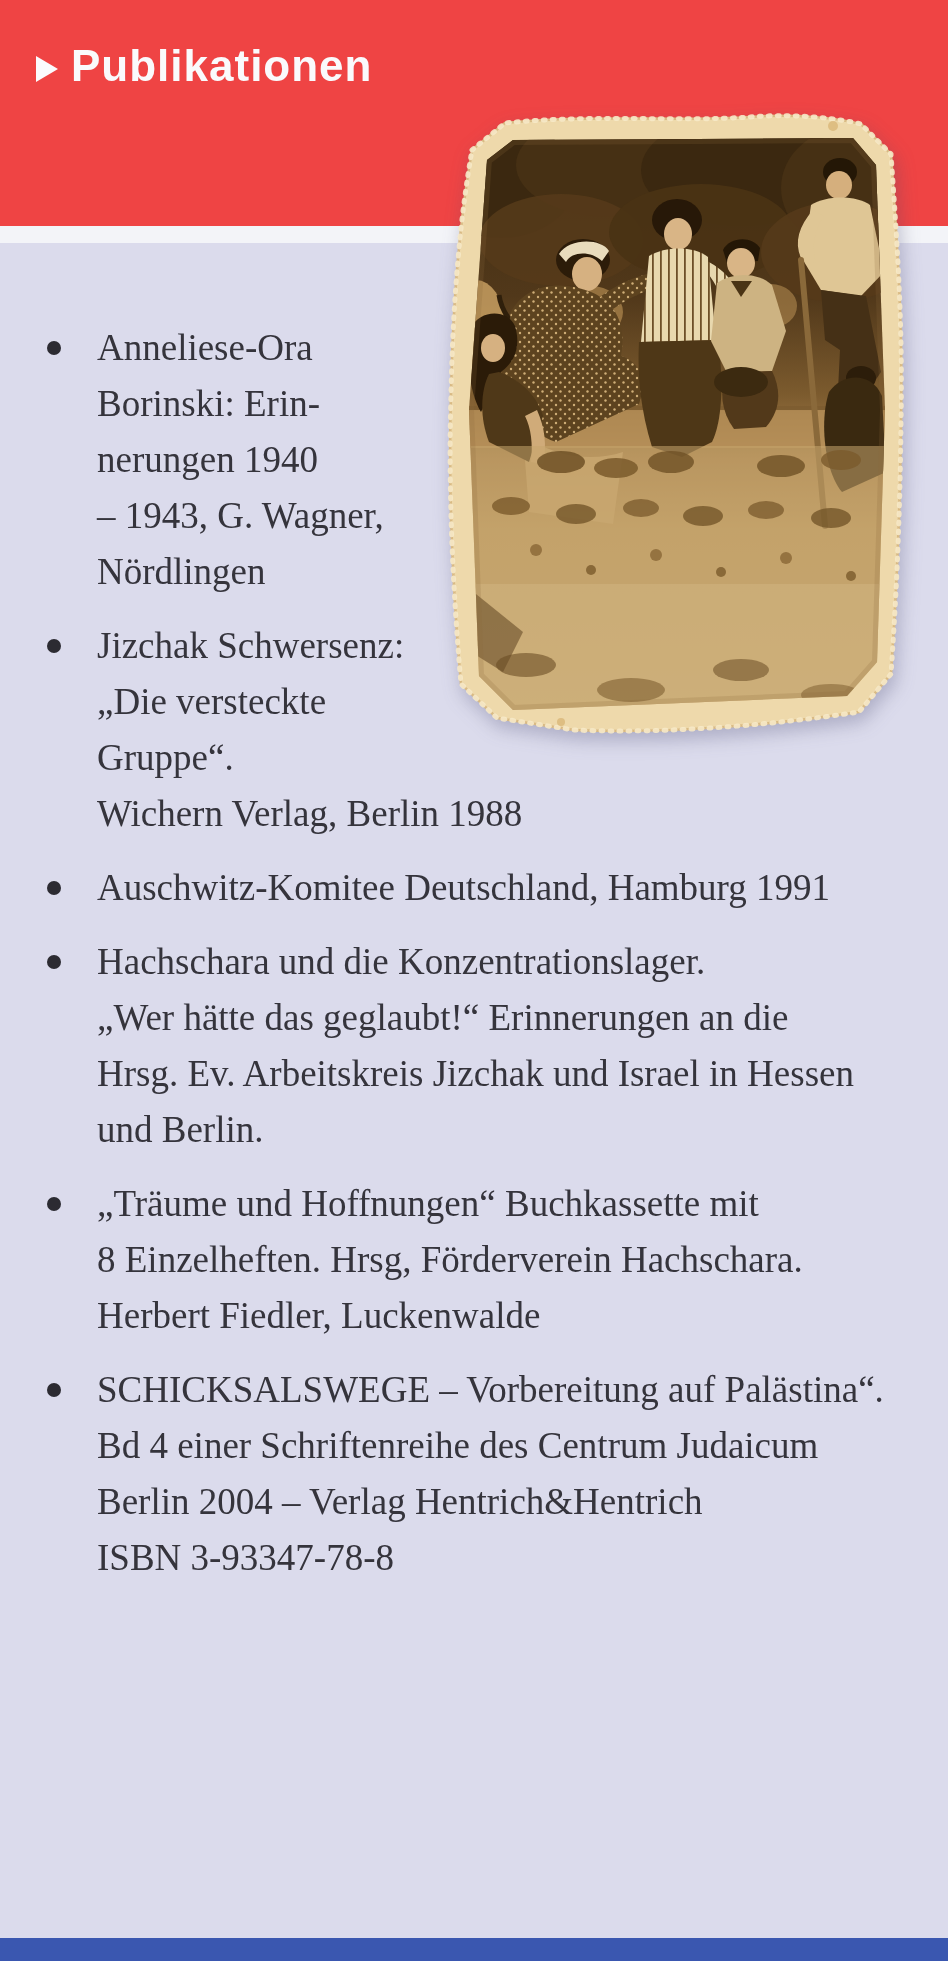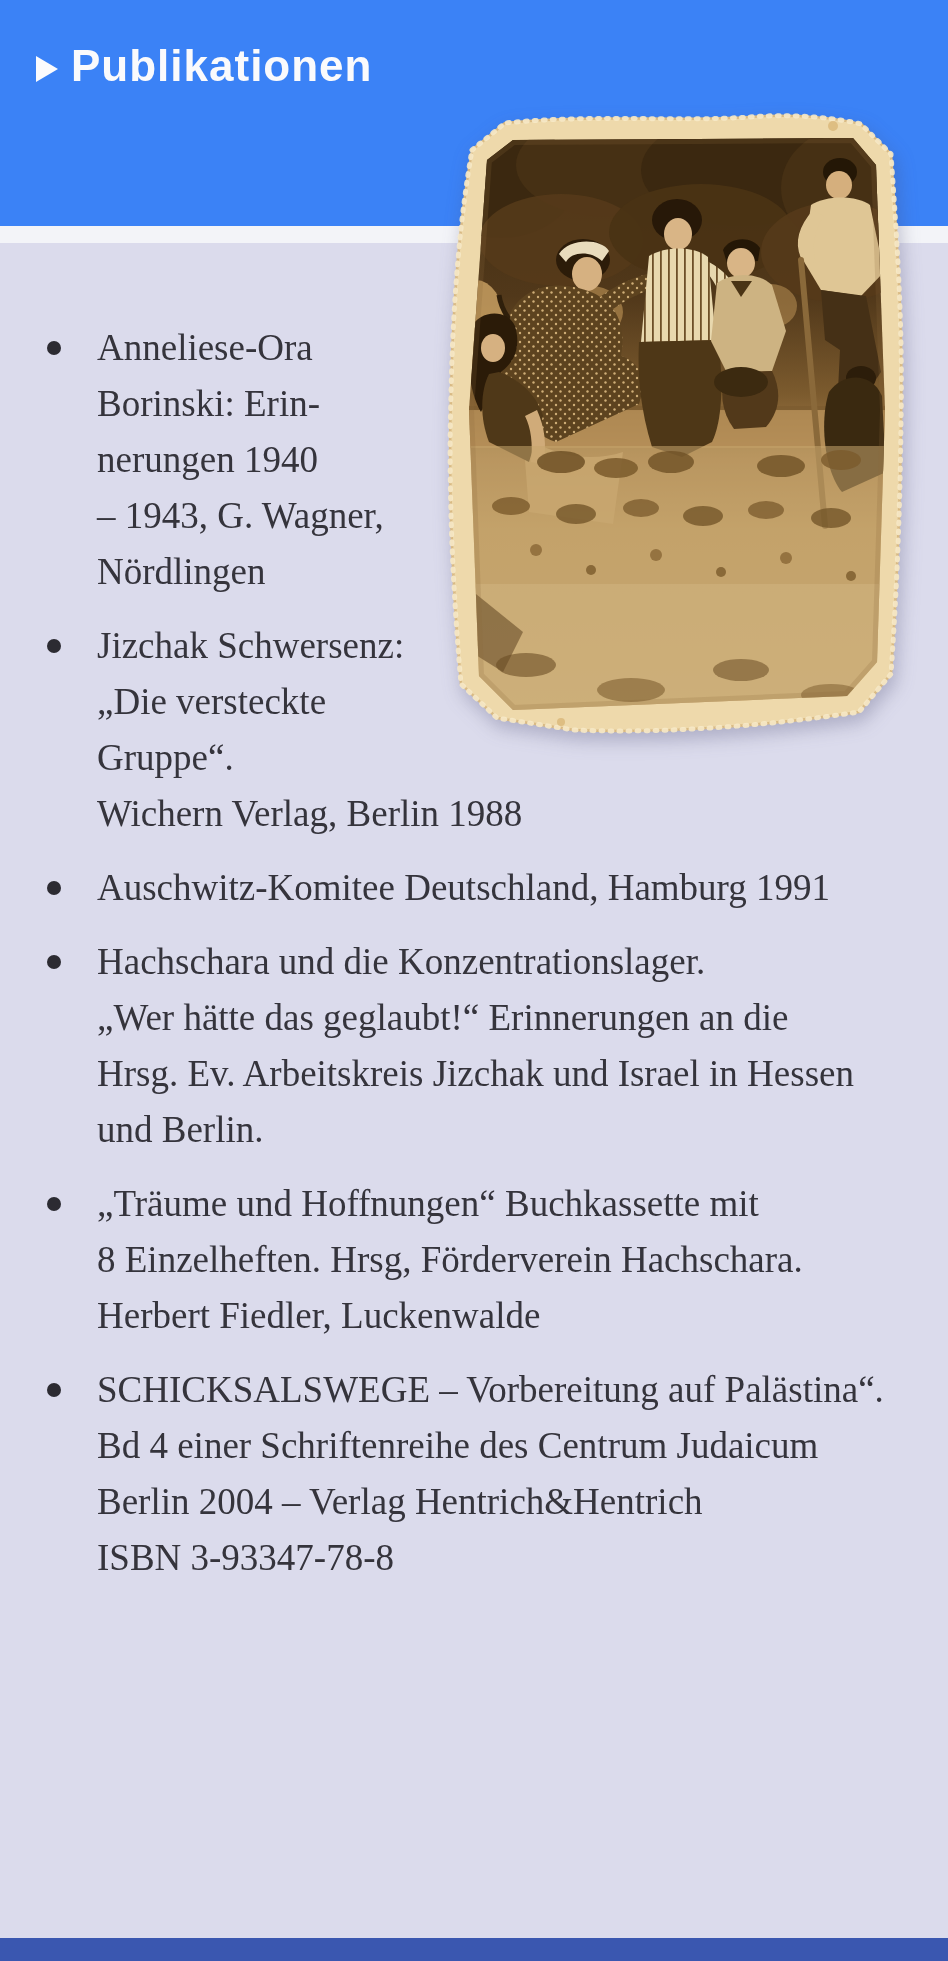--- a/index.html
+++ b/index.html
@@ -15,21 +15,21 @@
     background: #dbdbec;
     font-family: "Liberation Serif", "DejaVu Serif", serif;
   }
 
   
   .header {
     position: absolute;
     top: 0; left: 0;
     width: 100%;
     height: 226px;
-    background: #3b82f6;
+    background: #ef4444;
     z-index: 1;
   }
   .header-inner {
     position: absolute;
     left: 36px;
     top: 42px;
     display: flex;
     align-items: center;
     gap: 13px;
   }

